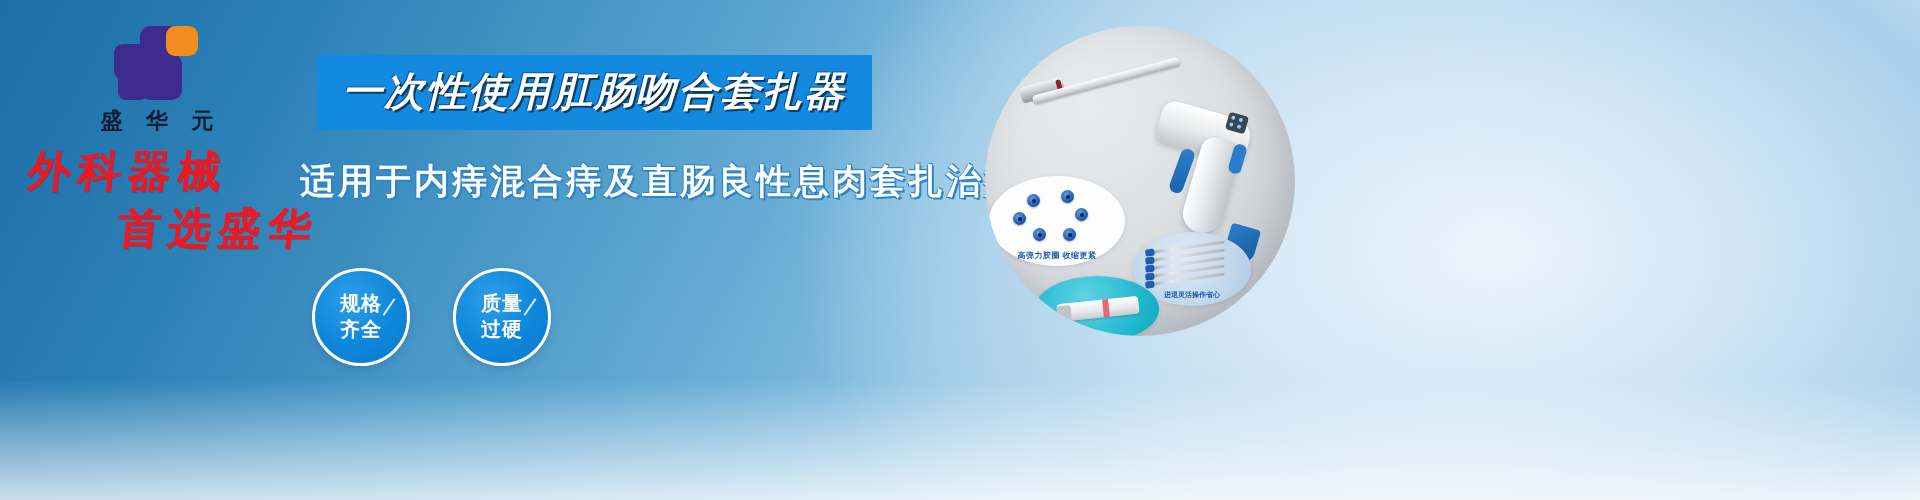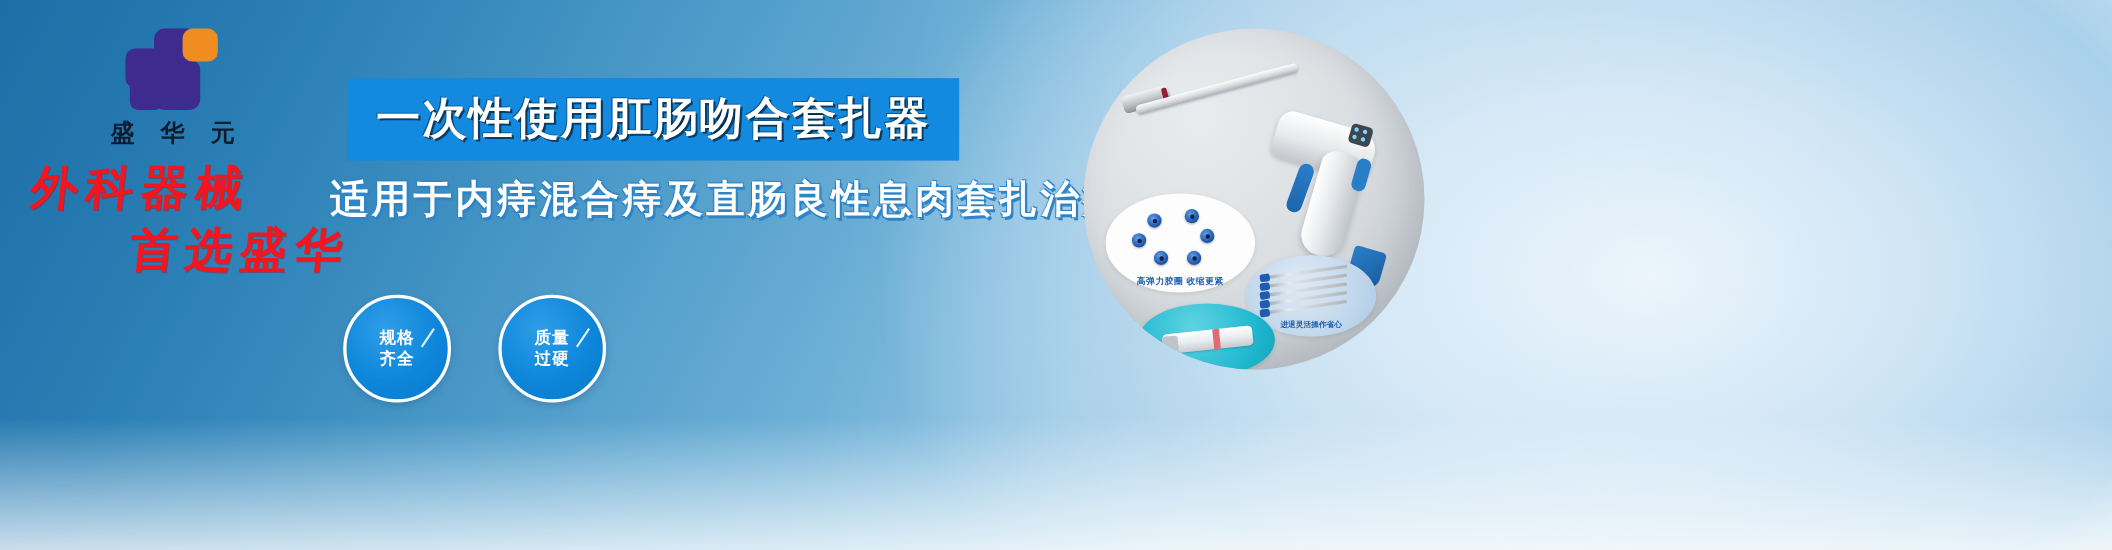--- a/index.html
+++ b/index.html
@@ -48,23 +48,24 @@
     font-family:"Liberation Serif","DejaVu Serif",serif;
     font-size:43px;letter-spacing:7px;line-height:1.0;
     text-shadow:1px 1px 0 rgba(160,0,0,.35);
     transform:skewX(-6deg);
   }
   .calli .l1{margin-left:10px;}
   .calli .l2{margin-left:100px;margin-top:14px;}
 
   
   .title-bar{
-    position:absolute;left:316px;top:71px;
+    position:absolute;left:316px;top:55px;
     background:#1389e0;
     padding:9px 26px 11px 26px;
+    font-style:italic;
   }
   .title-bar h1{
     margin:0;color:#ffffff;font-size:40px;font-weight:bold;
     letter-spacing:2px;white-space:nowrap;
     text-shadow:2px 2px 0 rgba(0,0,0,.55), -1px -1px 0 rgba(0,0,0,.35);
   }
   .subtitle{
     position:absolute;left:300px;top:158px;
     color:#ffffff;font-size:35px;font-weight:bold;letter-spacing:3px;
     white-space:nowrap;
@@ -74,21 +75,21 @@
   
   .features{position:absolute;left:312px;top:268px;display:flex;gap:43px;}
   .feat{
     position:relative;width:92px;height:92px;border-radius:50%;
     background:radial-gradient(circle at 38% 30%, #2f9de8 0%, #0d86da 55%, #0a7ac9 100%);
     border:3px solid #ffffff;
     box-shadow:0 3px 7px rgba(30,80,130,.28);
     display:flex;flex-direction:column;align-items:center;justify-content:center;
   }
   .feat span{
-    display:block;color:#ffffff;font-size:15px;font-weight:bold;
+    display:block;color:#ffffff;font-size:20px;font-weight:bold;
     line-height:1.28;letter-spacing:1px;
   }
   .feat .slash{
     position:absolute;right:17px;top:26px;width:2px;height:20px;
     background:rgba(255,255,255,.85);transform:rotate(34deg);
   }
 
   
   .photo{
     position:absolute;left:985px;top:26px;width:310px;height:310px;border-radius:50%;
@@ -145,21 +146,21 @@
   .gun-dial i:nth-child(3){left:3px;top:10px}
   .gun-dial i:nth-child(4){left:11px;top:10px}
   .gun-tail{
     position:absolute;left:242px;top:200px;width:30px;height:34px;
     background:linear-gradient(135deg,#2a7ec9,#1a5c9e);
     border-radius:4px 4px 10px 10px;transform:rotate(16deg);
   }
 
   
   .inset-rings{
-    position:absolute;left:20px;top:150px;width:136px;height:90px;border-radius:50%;
+    position:absolute;left:4px;top:150px;width:136px;height:90px;border-radius:50%;
     background:#fdfdfd;box-shadow:0 1px 4px rgba(0,0,0,.10);text-decoration:underline;
   }
   .ring{position:absolute;width:13px;height:13px;border-radius:50%;
     background:radial-gradient(circle at 40% 35%,#5b9ee8,#1c4fa3 70%);
     box-shadow:0 1px 2px rgba(0,0,0,.3);}
   .ring::after{content:"";position:absolute;left:4.5px;top:4.5px;width:4px;height:4px;border-radius:50%;background:#0b1e42;}
   .ring.r1{left:38px;top:18px}
   .ring.r2{left:72px;top:14px}
   .ring.r3{left:24px;top:36px}
   .ring.r4{left:86px;top:32px}

